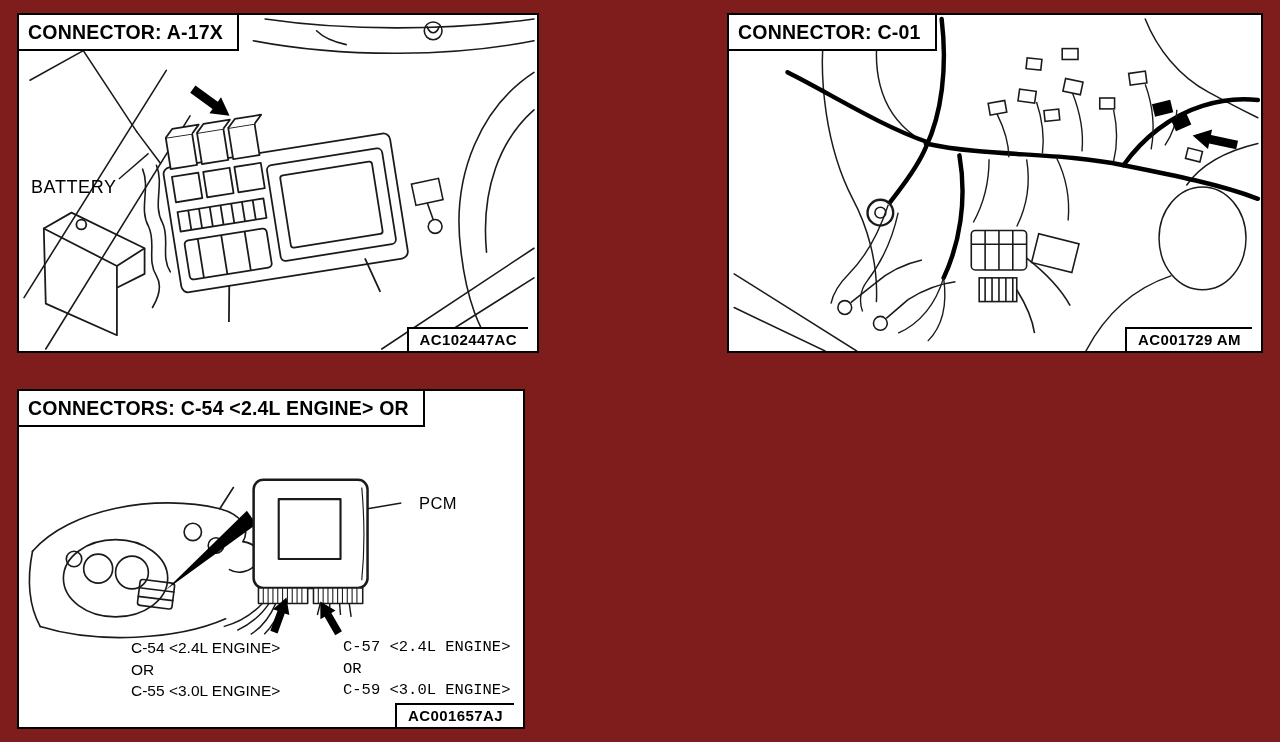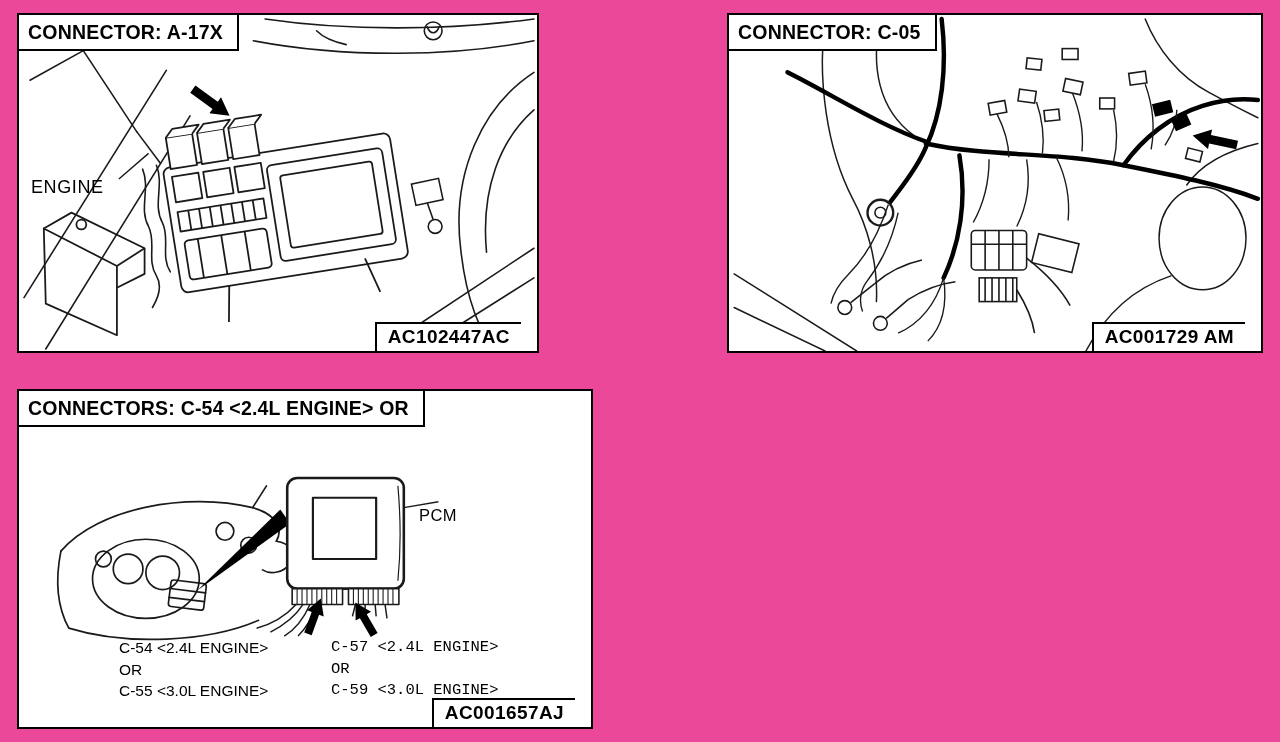--- a/index.html
+++ b/index.html
@@ -1,49 +1,49 @@
 <!DOCTYPE html>
 <html><head>
 <meta charset="utf-8">
 <style>
   * { margin:0; padding:0; box-sizing:border-box; }
   html,body {
     width:1280px; height:742px; background:#ffffff;
     font-family:"Liberation Sans", sans-serif; color:#000;
   }
-  .page { position:relative; width:1280px; height:742px; background:#ec4899; overflow:hidden; }
+  .page { position:relative; width:1280px; height:742px; background:#7f1d1d; overflow:hidden; }
 
   .panel { position:absolute; border:2.5px solid #000; background:#fff; }
   #panel-a17x { left:17px;  top:13px;  width:522px; height:340px; }
   #panel-c07  { left:727px; top:13px;  width:536px; height:340px; }
-  #panel-pcm  { left:17px;  top:389px; width:576px; height:340px; }
+  #panel-pcm  { left:17px;  top:389px; width:508px; height:340px; }
 
   .panel > svg { position:absolute; left:0; top:0; width:100%; height:100%; }
 
   .title-box {
     position:absolute; top:0; left:0; background:#fff;
     border-right:2.5px solid #000; border-bottom:2.5px solid #000;
     padding:5px 14px 5px 9px;
     font-weight:bold; font-size:19.5px; letter-spacing:.2px;
     line-height:24px; white-space:nowrap; z-index:3;
   }
   .title-line { white-space:nowrap; }
 
   .ref-box {
-    position:absolute; right:16px; bottom:0; background:#fff;
+    position:absolute; right:9px; bottom:0; background:#fff;
     border-top:2.5px solid #000; border-left:2.5px solid #000;
     padding:2px 11px 3px 11px;
-    font-weight:bold; font-size:19px; letter-spacing:.4px; z-index:3;
+    font-weight:bold; font-size:15px; letter-spacing:.4px; z-index:3;
   }
 
   .part-label { position:absolute; z-index:2; }
   #battery-label { left:12px; top:162px; font-size:18px; letter-spacing:.6px; }
-  #pcm-label    { left:400px; top:103px; font-size:16.5px; letter-spacing:.4px;margin-top:12px; }
-
-  .conn-label { position:absolute; font-size:15.5px; line-height:21.5px; z-index:2; }
+  #pcm-label    { left:400px; top:103px; font-size:16.5px; letter-spacing:.4px; }
+
+  .conn-label { position:absolute; font-size:15.5px; line-height:21.5px; z-index:2;margin-left:12px; }
   #label-left-conn  { left:100px; top:246px; }
   #label-right-conn { left:312px; top:246px;font-family:Liberation Mono, monospace; }
 </style>
 </head>
 <body>
 
 <div class="page">
 
   <figure class="panel" id="panel-a17x">
     <svg viewBox="0 0 522 340">
@@ -92,21 +92,21 @@
       </g>
       <g fill="none" stroke="#1a1a1a" stroke-width="1.6">
         <rect x="398" y="168" width="28" height="22" transform="rotate(-12 412 179)"></rect>
         <circle cx="420" cy="214" r="7"></circle>
         <path d="M412,190 L418,207"></path>
       </g>
       <line x1="100" y1="166" x2="130" y2="140" stroke="#1a1a1a" stroke-width="1.4"></line>
       <polygon fill="#000" points="0,0 -18,-10 -18,-4.5 -46,-4.5 -46,4.5 -18,4.5 -18,10" transform="translate(212,102) rotate(36)"></polygon>
     </svg>
     <div class="title-box">CONNECTOR: A-17X</div>
-    <div class="part-label" id="battery-label">ENGINE</div>
+    <div class="part-label" id="battery-label">BATTERY</div>
     <div class="ref-box">AC102447AC</div>
   </figure>
 
   <figure class="panel" id="panel-c07">
     <svg viewBox="0 0 536 340">
       <g fill="none" stroke="#1a1a1a" stroke-width="1.5" stroke-linecap="round">
         <path d="M152,4 C142,52 150,96 186,122"></path>
         <path d="M96,4 C88,66 98,136 124,186 C138,212 150,250 148,290"></path>
         <path d="M420,4 C432,34 454,62 484,78 C506,90 522,98 534,104"></path>
         <path d="M534,130 C500,138 476,152 462,172"></path>
@@ -165,21 +165,21 @@
         <path d="M300,246 C318,260 334,276 344,294"></path>
         <path d="M290,278 C300,294 306,308 308,322"></path>
         <circle cx="116" cy="296" r="7"></circle>
         <circle cx="152" cy="312" r="7"></circle>
         <path d="M122,291 L146,272 M158,307 L180,288"></path>
         <path d="M146,272 C160,260 176,252 194,248"></path>
         <path d="M180,288 C196,278 212,272 228,270"></path>
       </g>
       <polygon fill="#000" points="0,0 -18,-10 -18,-4.5 -46,-4.5 -46,4.5 -18,4.5 -18,10" transform="translate(468,122) rotate(-168)"></polygon>
     </svg>
-    <div class="title-box">CONNECTOR: C-05</div>
+    <div class="title-box">CONNECTOR: C-01</div>
     <div class="ref-box">AC001729 AM</div>
   </figure>
 
   <figure class="panel" id="panel-pcm">
     <svg viewBox="0 0 522 340">
       <g fill="none" stroke="#1a1a1a" stroke-width="1.7" stroke-linecap="round" stroke-linejoin="round">
         <path d="M14,162 C52,118 142,102 208,118 C230,124 240,138 232,152"></path>
         <path d="M232,152 C246,154 252,164 246,174 C240,184 226,186 218,181"></path>
         <path d="M14,162 C8,192 10,218 22,240"></path>
         <path d="M22,240 C80,258 164,254 214,232"></path>

